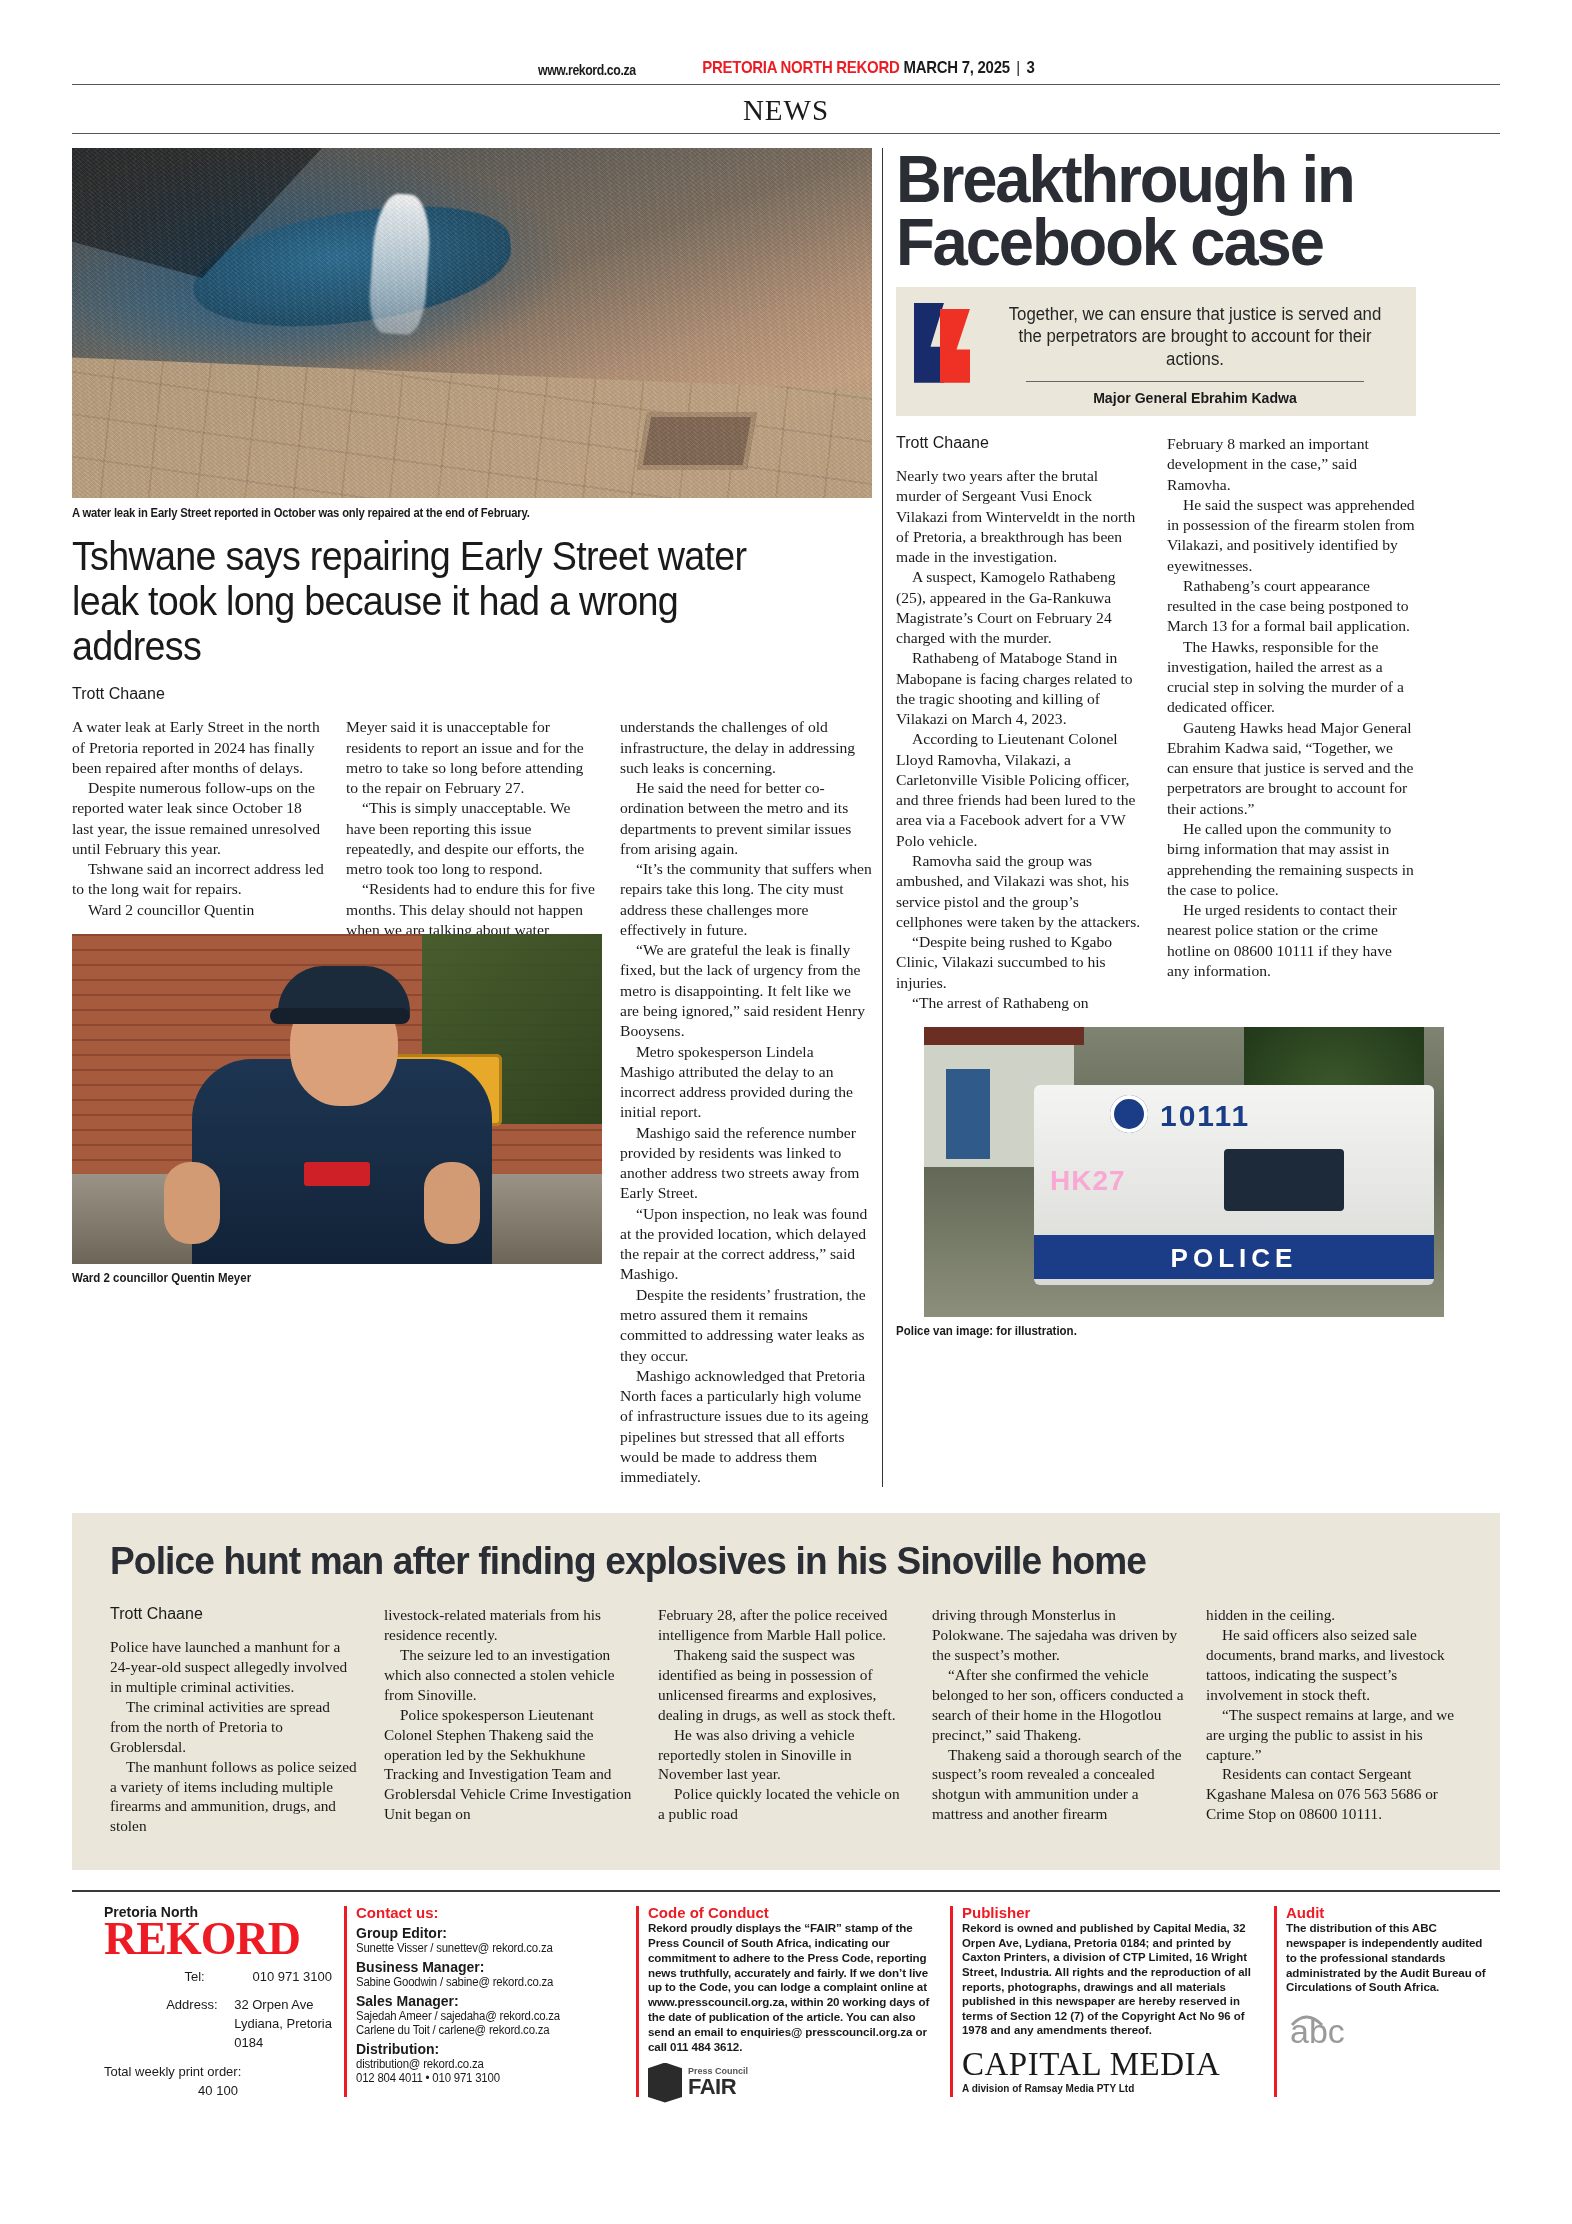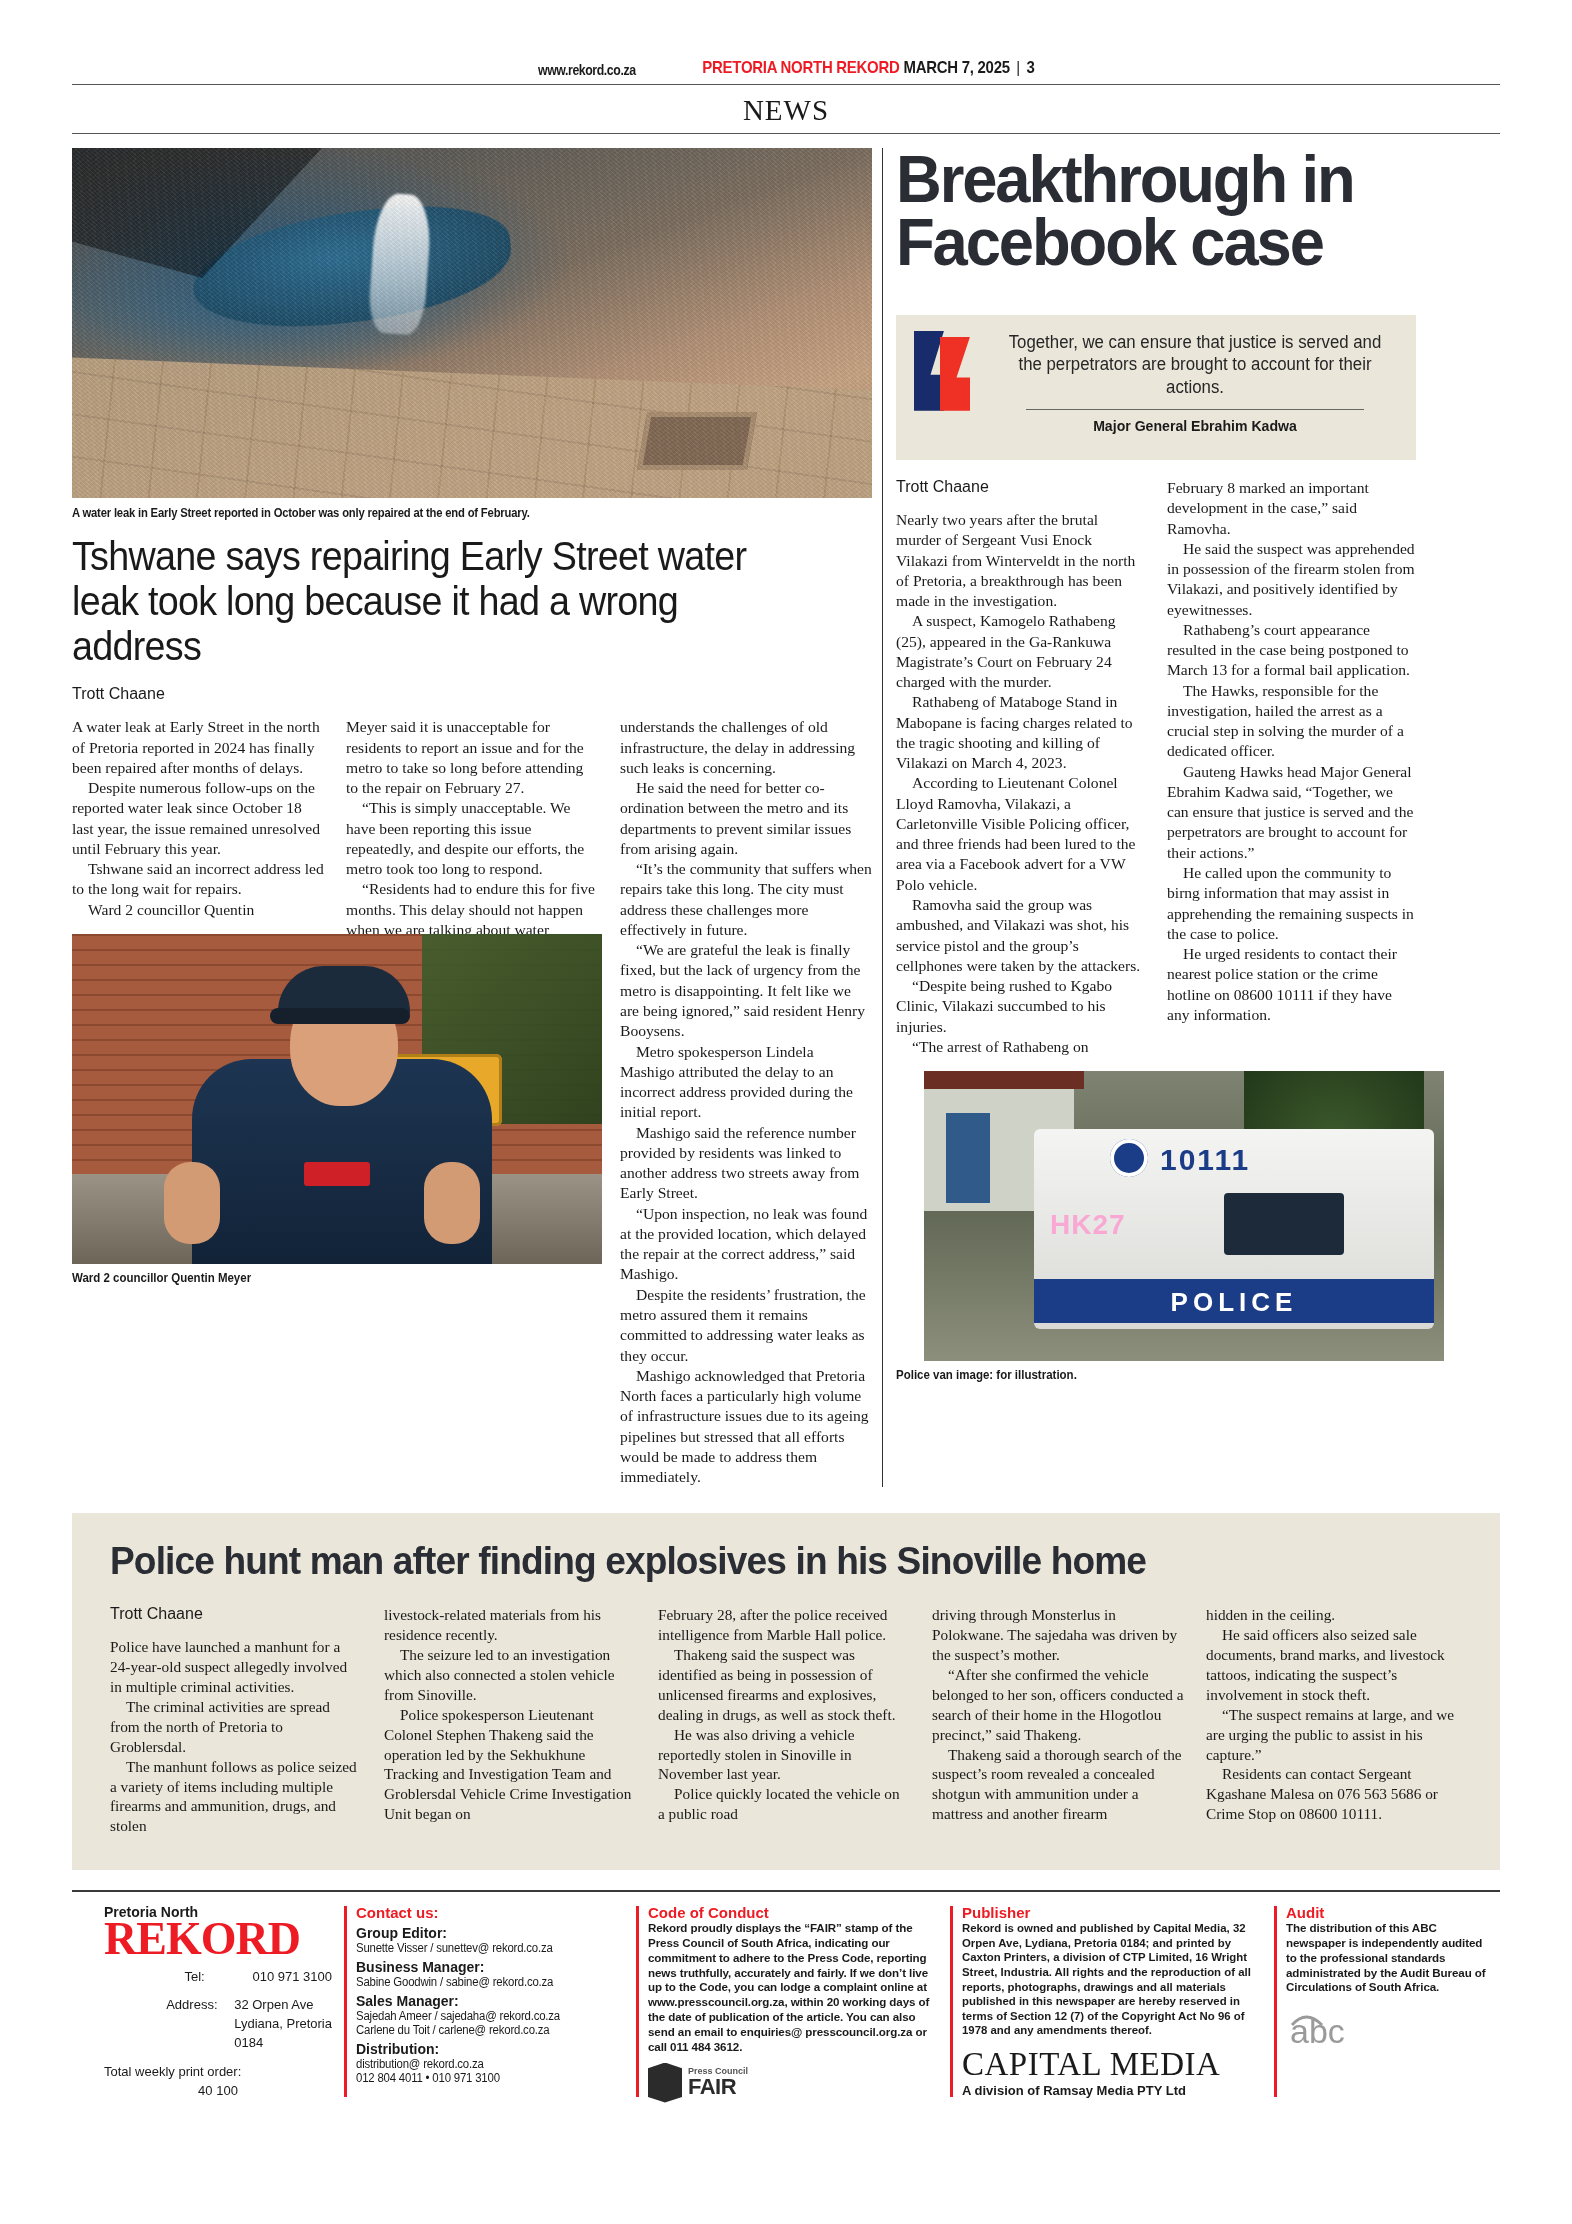--- a/index.html
+++ b/index.html
@@ -91,21 +91,21 @@
   .portrait .thumbL,.portrait .thumbR{position:absolute;bottom:20px;width:56px;height:82px;border-radius:26px;
      background:#d39b74;}
   .portrait .thumbL{left:92px;}.portrait .thumbR{left:352px;}
 
   .portrait-caption{font-family:"Liberation Sans",sans-serif;font-weight:bold;font-size:12.5px;padding-top:7px;
      transform:scaleX(.92);transform-origin:left center;}
 
   
   .headline-huge{font-family:"Liberation Sans",sans-serif;font-weight:bold;font-size:66px;line-height:.96;
      letter-spacing:-2.2px;color:#2a2d34;margin:0;transform:scaleX(.96);transform-origin:left top;}
-  .quotebox{background:#eae6da;margin-top:40px;padding:16px 18px 26px;display:flex;gap:14px;align-items:flex-start;}
+  .quotebox{background:#eae6da;margin-top:12px;padding:16px 18px 10px;display:flex;gap:14px;align-items:flex-start;}
   .qmark{flex:0 0 auto;width:64px;height:80px;position:relative;}
   .qmark .navy{position:absolute;left:0;top:0;width:30px;height:80px;background:#182b6b;
      clip-path:polygon(0 0,100% 0,55% 55%,100% 55%,100% 100%,0 100%);}
   .qmark .red{position:absolute;left:26px;top:6px;width:30px;height:74px;background:#ee3124;
      clip-path:polygon(0 0,100% 0,55% 55%,100% 55%,100% 100%,0 100%);}
   .quote-text{font-family:"Liberation Sans",sans-serif;font-size:17.5px;line-height:1.30;text-align:center;
      color:#262626;flex:1;transform:scaleX(.96);transform-origin:center top;}
   .quote-rule{border-top:1.5px solid #666;margin:10px 34px 7px;}
   .quote-attr{font-family:"Liberation Sans",sans-serif;font-weight:bold;font-size:15px;text-align:center;
      transform:scaleX(.94);}
@@ -162,21 +162,21 @@
   .f-rekord{color:#ed1c24;font-family:"Liberation Serif",serif;font-weight:bold;font-size:46px;line-height:.9;
      letter-spacing:-1px;margin:-2px 0 8px;}
   .f-row{font-weight:normal;font-size:13px;line-height:1.45;display:flex;gap:6px;justify-content:flex-end;}
   .f-row .lab{min-width:62px;}
   .f-h{color:#ed1c24;font-weight:bold;font-size:15px;}
   .f-sub{font-weight:bold;font-size:14px;margin-top:4px;}
   .f-small{font-size:12px;letter-spacing:-.2px;transform:scaleX(.95);transform-origin:left center;}
   .f-body{font-weight:bold;font-size:11.6px;line-height:1.28;letter-spacing:-.1px;}
   .f-body-thin{font-size:11.4px;line-height:1.28;font-weight:bold;}
   .f-capital{font-family:"Liberation Serif",serif;font-weight:normal;font-size:33px;letter-spacing:.5px;margin-top:8px;}
-  .f-capsub{font-size:13px;font-weight:bold;}
+  .f-capsub{font-size:10px;font-weight:bold;}
   .fair{display:flex;align-items:center;gap:6px;margin-top:8px;}
   .fair .cube{width:34px;height:40px;background:#2b2b2b;clip-path:polygon(0 14%,50% 0,100% 14%,100% 86%,50% 100%,0 86%);}
   .fair .txt{line-height:1;}
   .fair .t1{font-size:9px;font-weight:bold;color:#555;}
   .fair .t2{font-size:22px;font-weight:bold;color:#2b2b2b;letter-spacing:-.5px;}
   .abc{width:96px;height:52px;margin-top:8px;border:0;display:block;}
 </style>
 </head>
 <body>
 

